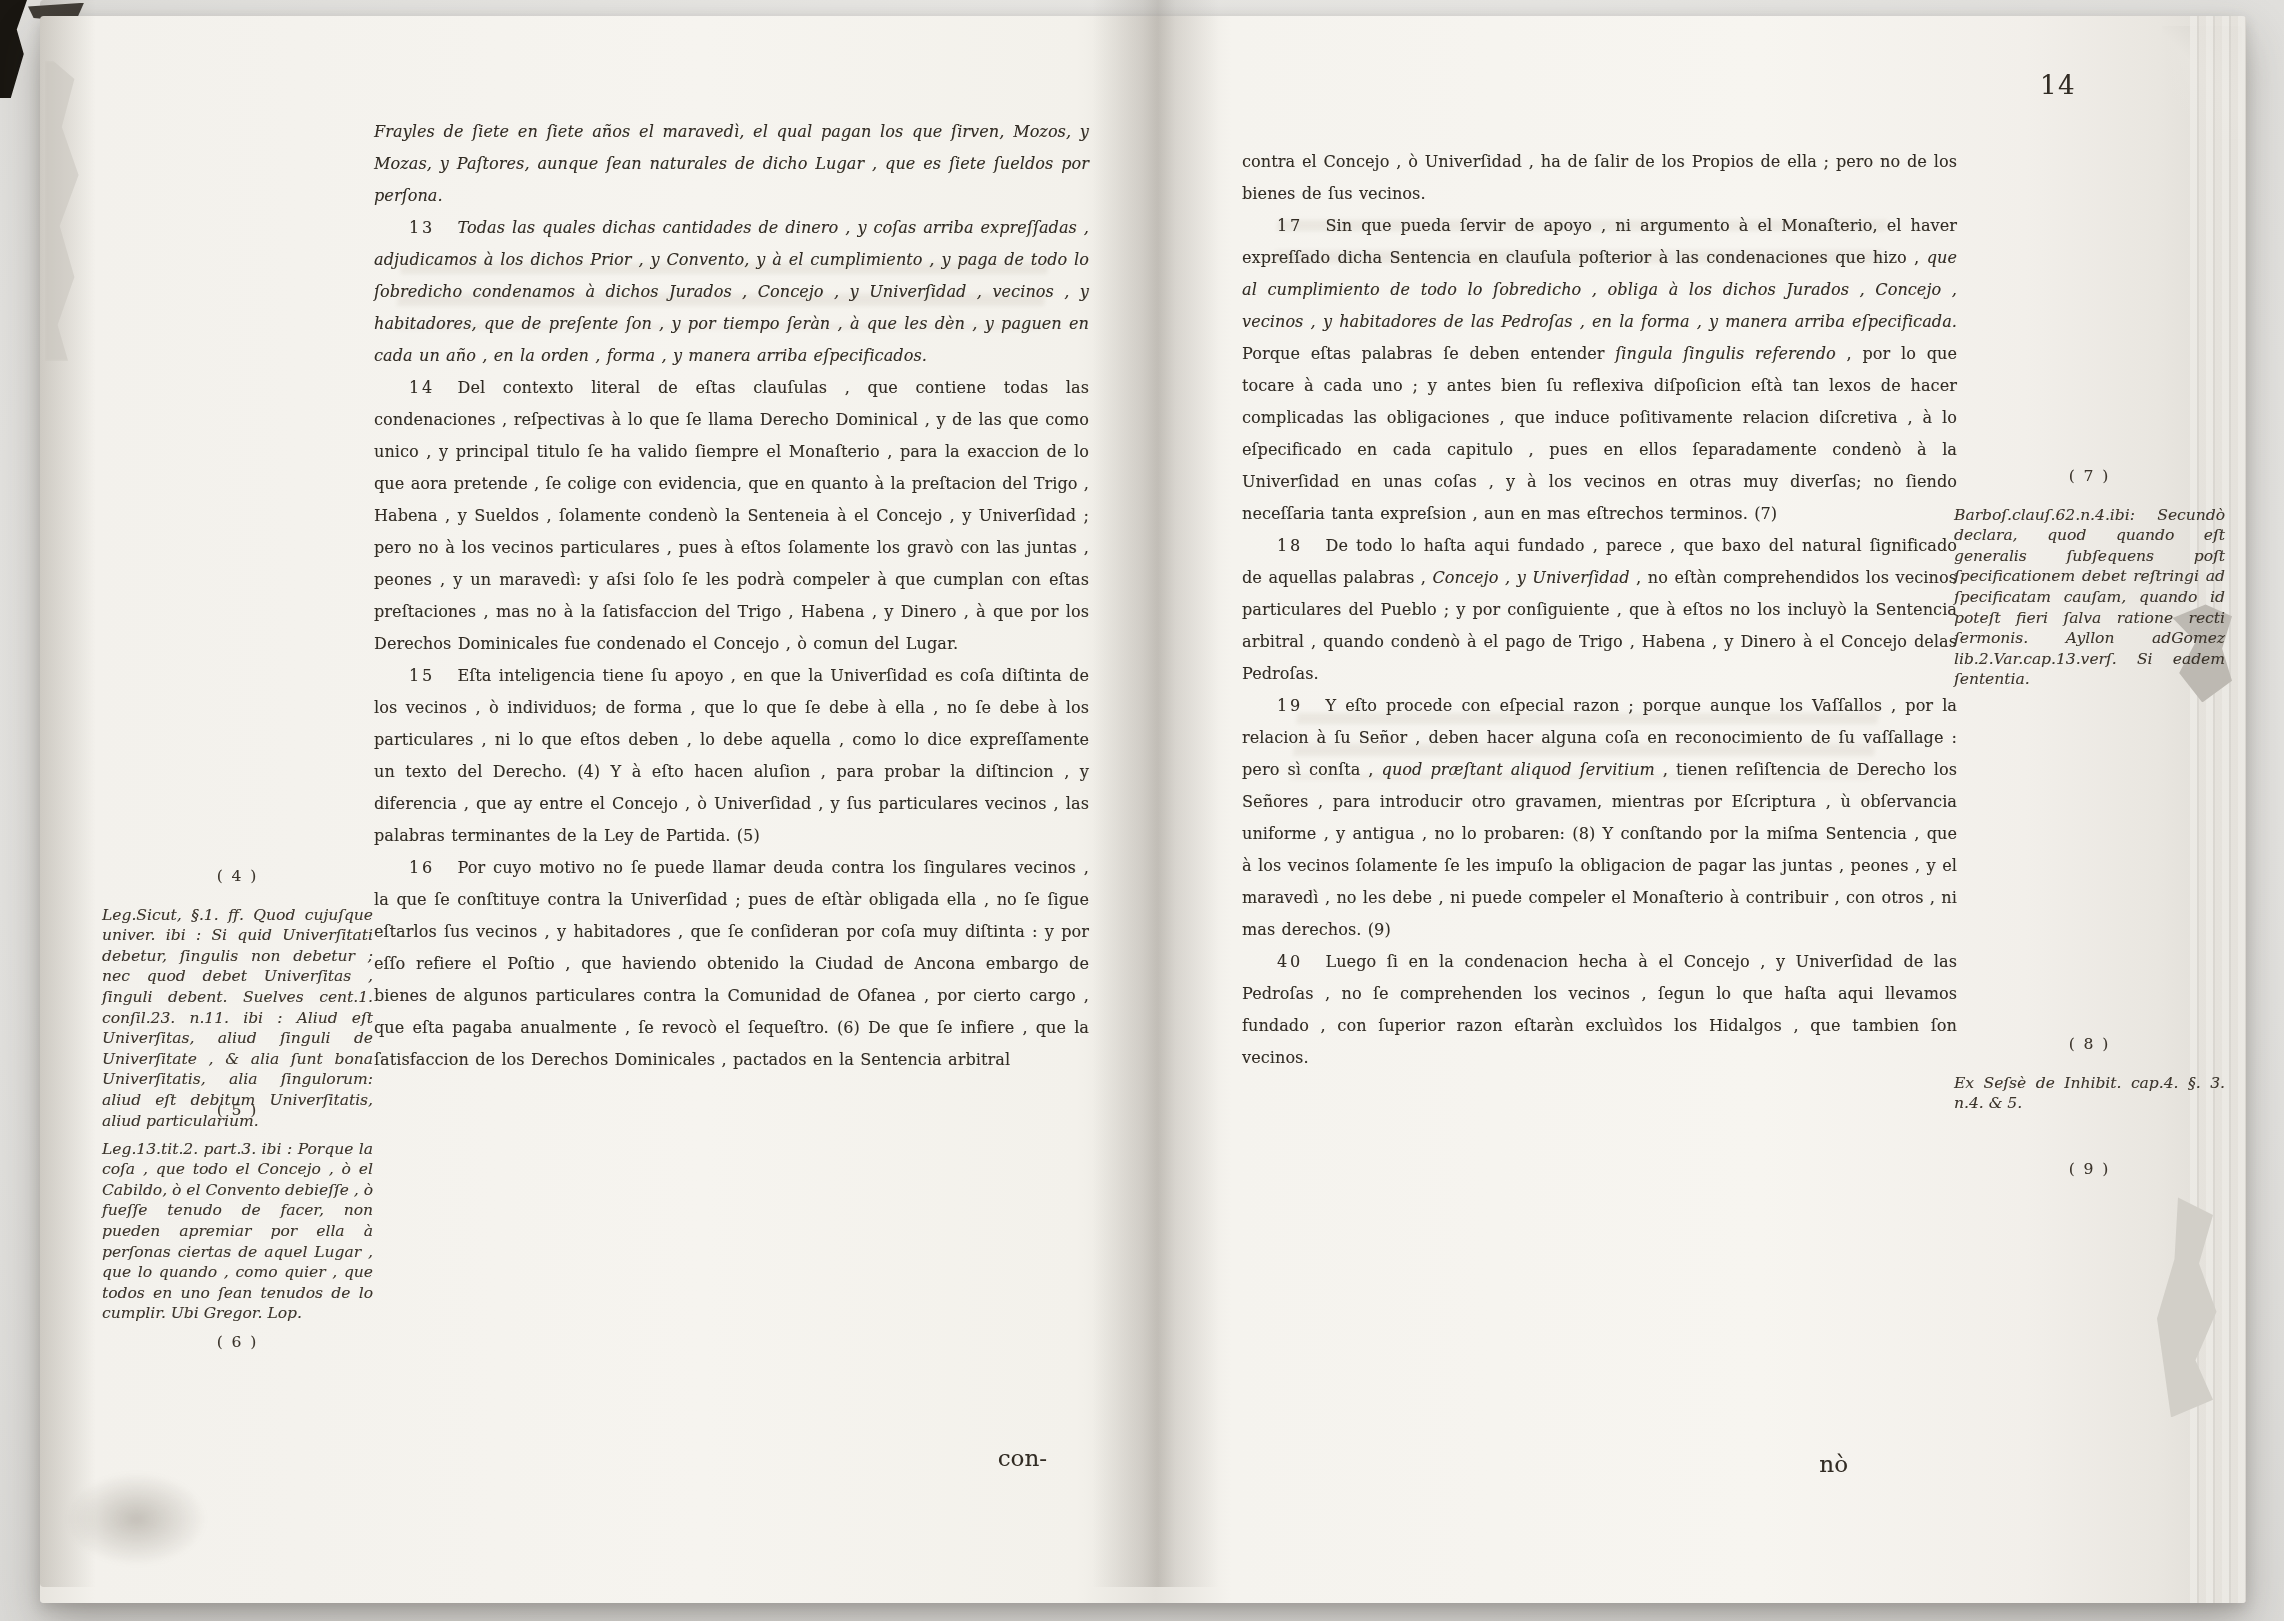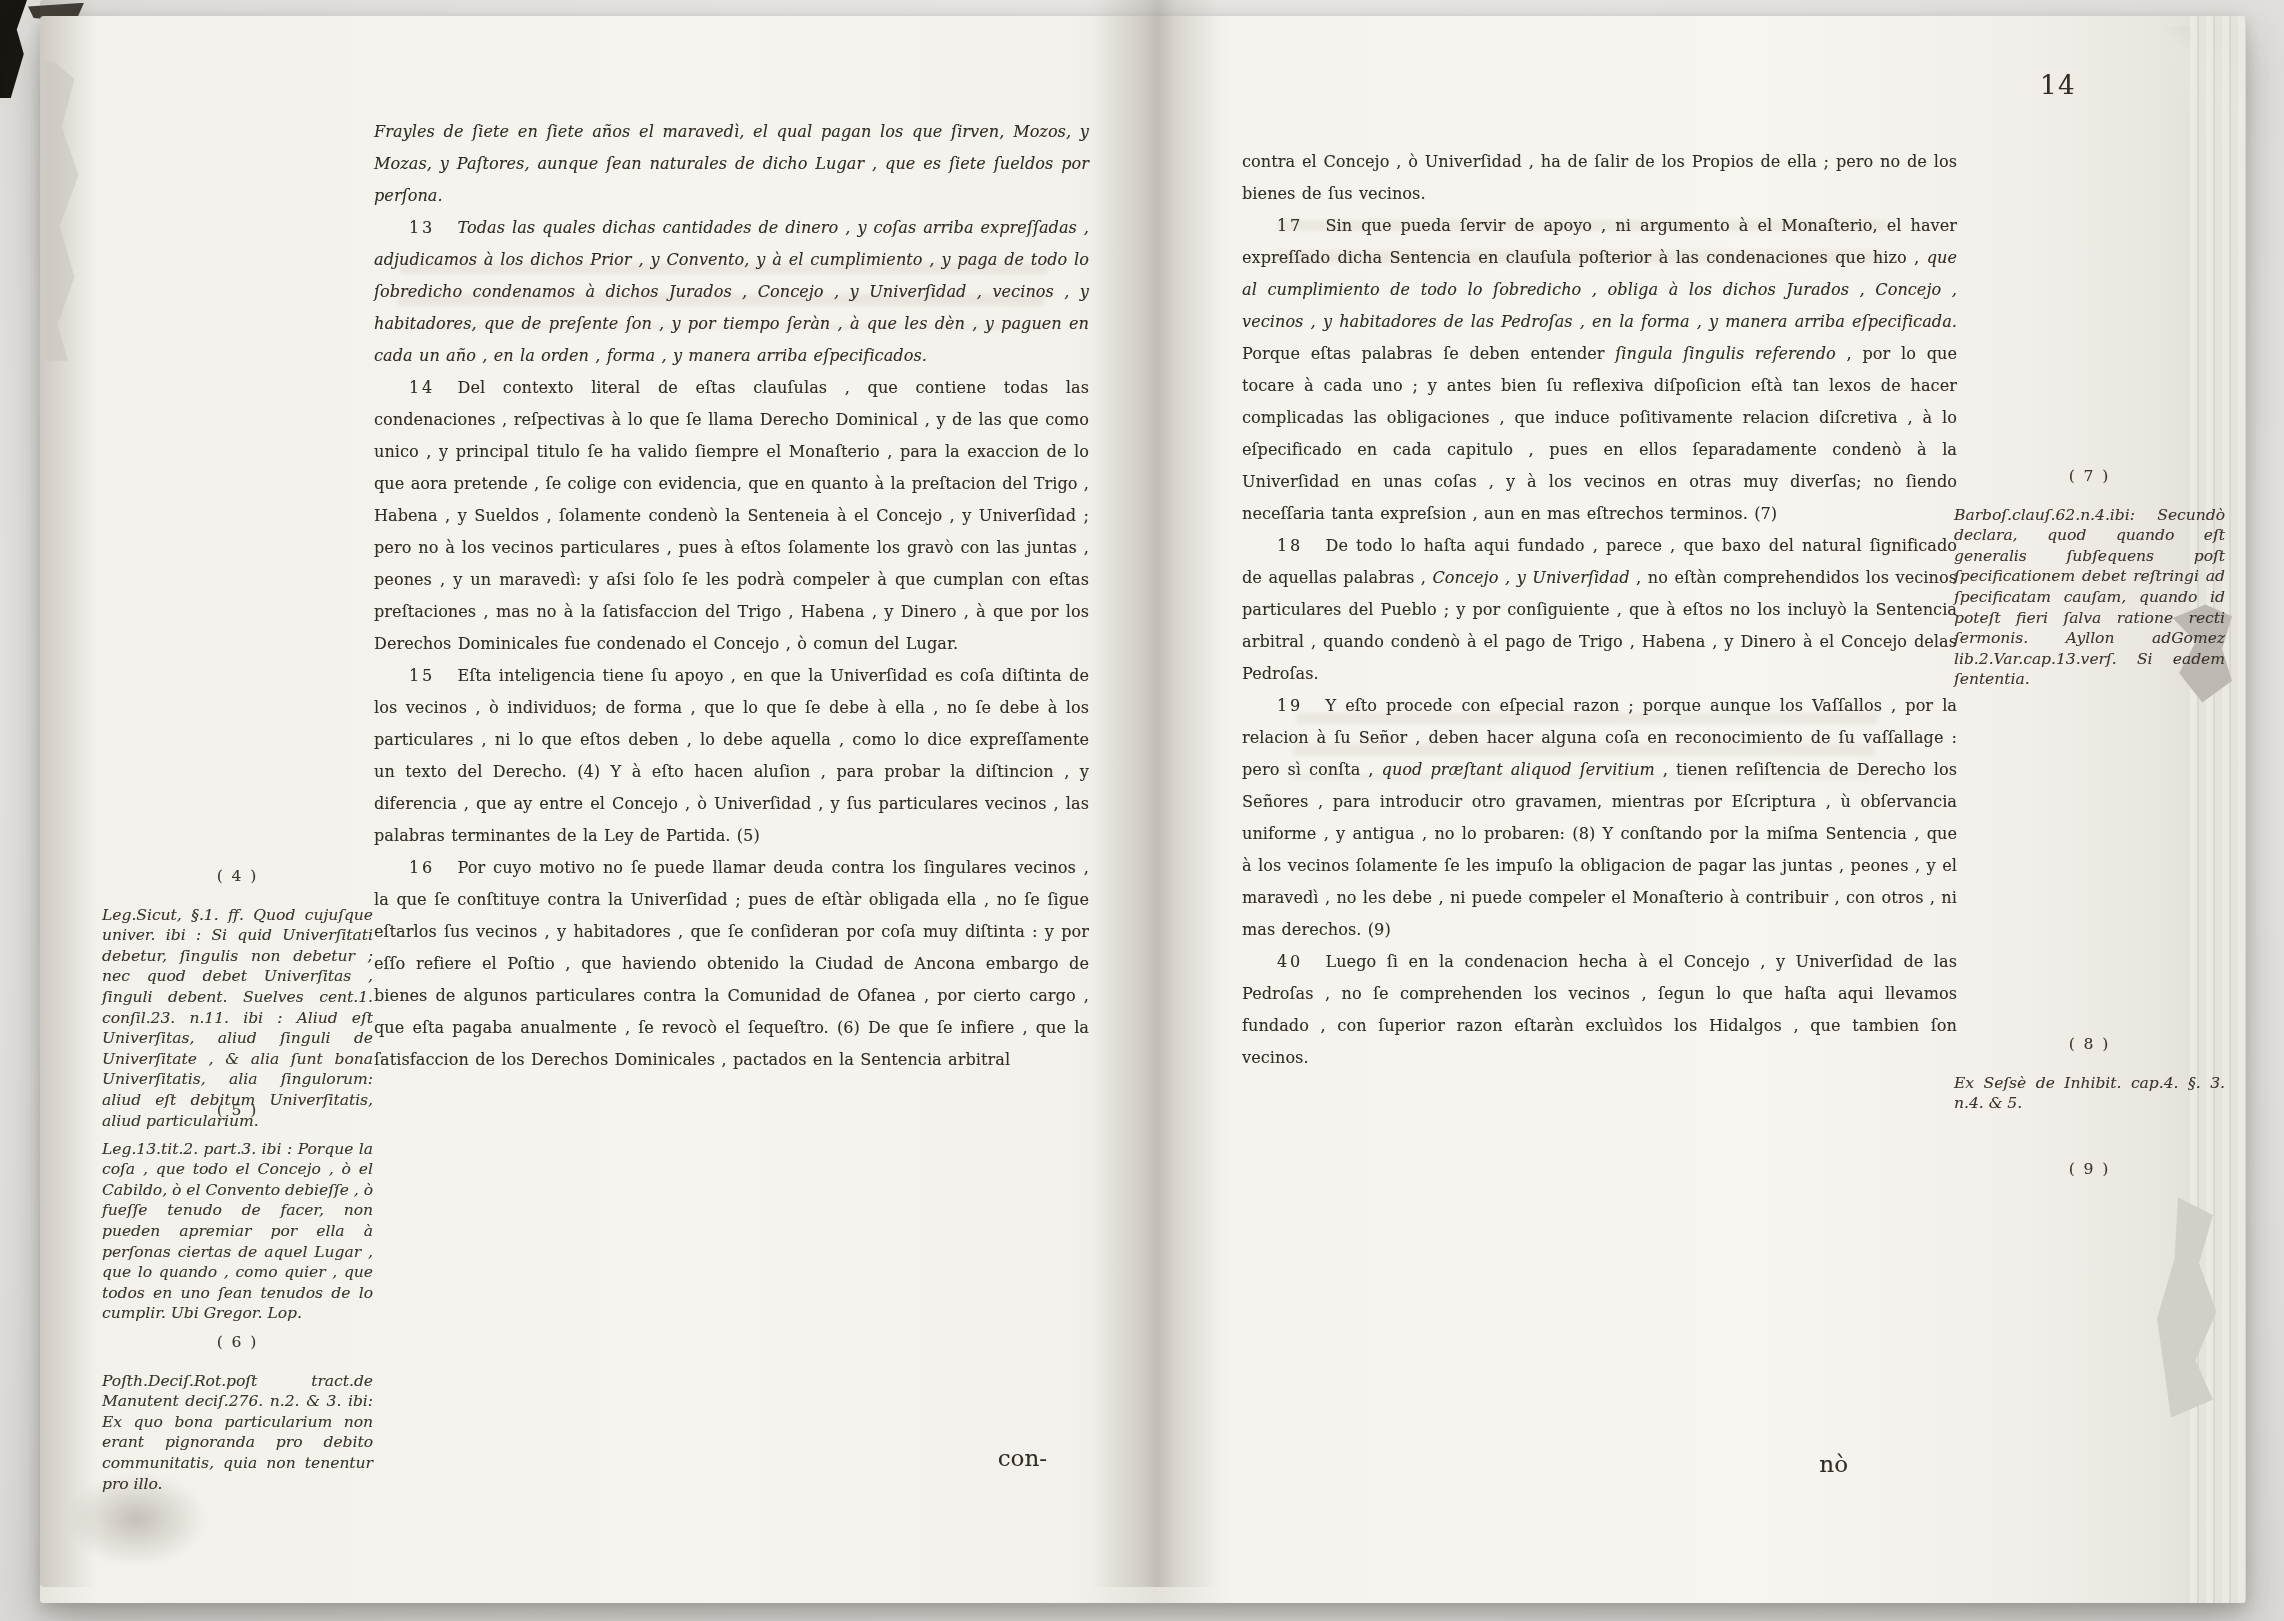--- a/index.html
+++ b/index.html
@@ -147,21 +147,20 @@
       <div class="note">
         <div class="note-label">( 4 )</div>
         <div class="note-text">Leg.Sicut, §.1. ff. Quod cujuſque univer. ibi : Si quid Univerſitati debetur, ſingulis non debetur ; nec quod debet Univerſitas , ſinguli debent. Suelves cent.1. conſil.23. n.11. ibi : Aliud eſt Univerſitas, aliud ſinguli de Univerſitate , &amp; alia ſunt bona Univerſitatis, alia ſingulorum: aliud eſt debitum Univerſitatis, aliud particularium.</div>
       </div>
       <div class="note">
         <div class="note-label">( 5 )</div>
         <div class="note-text">Leg.13.tit.2. part.3. ibi : Porque la coſa , que todo el Concejo , ò el Cabildo, ò el Convento debieſſe , ò fueſſe tenudo de facer, non pueden apremiar por ella à perſonas ciertas de aquel Lugar , que lo quando , como quier , que todos en uno ſean tenudos de lo cumplir. Ubi Gregor. Lop.</div>
       </div>
       <div class="note">
         <div class="note-label">( 6 )</div>
-        <div class="note-text">Poſth.Deciſ.Rot.poſt tract.de Manutent deciſ.276. n.2. &amp; 3. ibi: Ex quo bona particularium non erant pignoranda pro debito communitatis, quia non tenentur pro illo.</div>
       </div>
     </div>
   <div id="catch-left" class="catchword">con-</div>
 
   <div class="page-number">14</div>
   <div id="right-main" class="main-col">
       <div class="para noindent"><span>contra el Concejo , ò Univerſidad , ha de ſalir de los Propios de ella ; pero no de los bienes de ſus vecinos.</span></div>
       <div class="para"><span class="pnum">17</span><span>Sin que pueda ſervir de apoyo , ni argumento à el Monaſterio, el haver expreſſado dicha Sentencia en clauſula poſterior à las condenaciones que hizo , </span><span class="it">que al cumplimiento de todo lo ſobredicho , obliga à los dichos Jurados , Concejo , vecinos , y habitadores de las Pedroſas , en la forma , y manera arriba eſpecificada.</span><span> Porque eſtas palabras ſe deben entender </span><span class="it">ſingula ſingulis referendo</span><span> , por lo que tocare à cada uno ; y antes bien ſu reflexiva diſpoſicion eſtà tan lexos de hacer complicadas las obligaciones , que induce poſitivamente relacion diſcretiva , à lo eſpecificado en cada capitulo , pues en ellos ſeparadamente condenò à la Univerſidad en unas coſas , y à los vecinos en otras muy diverſas; no ſiendo neceſſaria tanta expreſsion , aun en mas eſtrechos terminos. (7)</span></div>
       <div class="para"><span class="pnum">18</span><span>De todo lo haſta aqui fundado , parece , que baxo del natural ſignificado de aquellas palabras , </span><span class="it">Concejo , y Univerſidad</span><span> , no eſtàn comprehendidos los vecinos particulares del Pueblo ; y por conſiguiente , que à eſtos no los incluyò la Sentencia arbitral , quando condenò à el pago de Trigo , Habena , y Dinero à el Concejo delas Pedroſas.</span></div>
       <div class="para"><span class="pnum">19</span><span>Y eſto procede con eſpecial razon ; porque aunque los Vaſſallos , por la relacion à ſu Señor , deben hacer alguna coſa en reconocimiento de ſu vaſſallage : pero sì conſta , </span><span class="it">quod præſtant aliquod ſervitium</span><span> , tienen reſiſtencia de Derecho los Señores , para introducir otro gravamen, mientras por Eſcriptura , ù obſervancia uniforme , y antigua , no lo probaren: (8) Y conſtando por la miſma Sentencia , que à los vecinos ſolamente ſe les impuſo la obligacion de pagar las juntas , peones , y el maravedì , no les debe , ni puede compeler el Monaſterio à contribuir , con otros , ni mas derechos. (9)</span></div>

